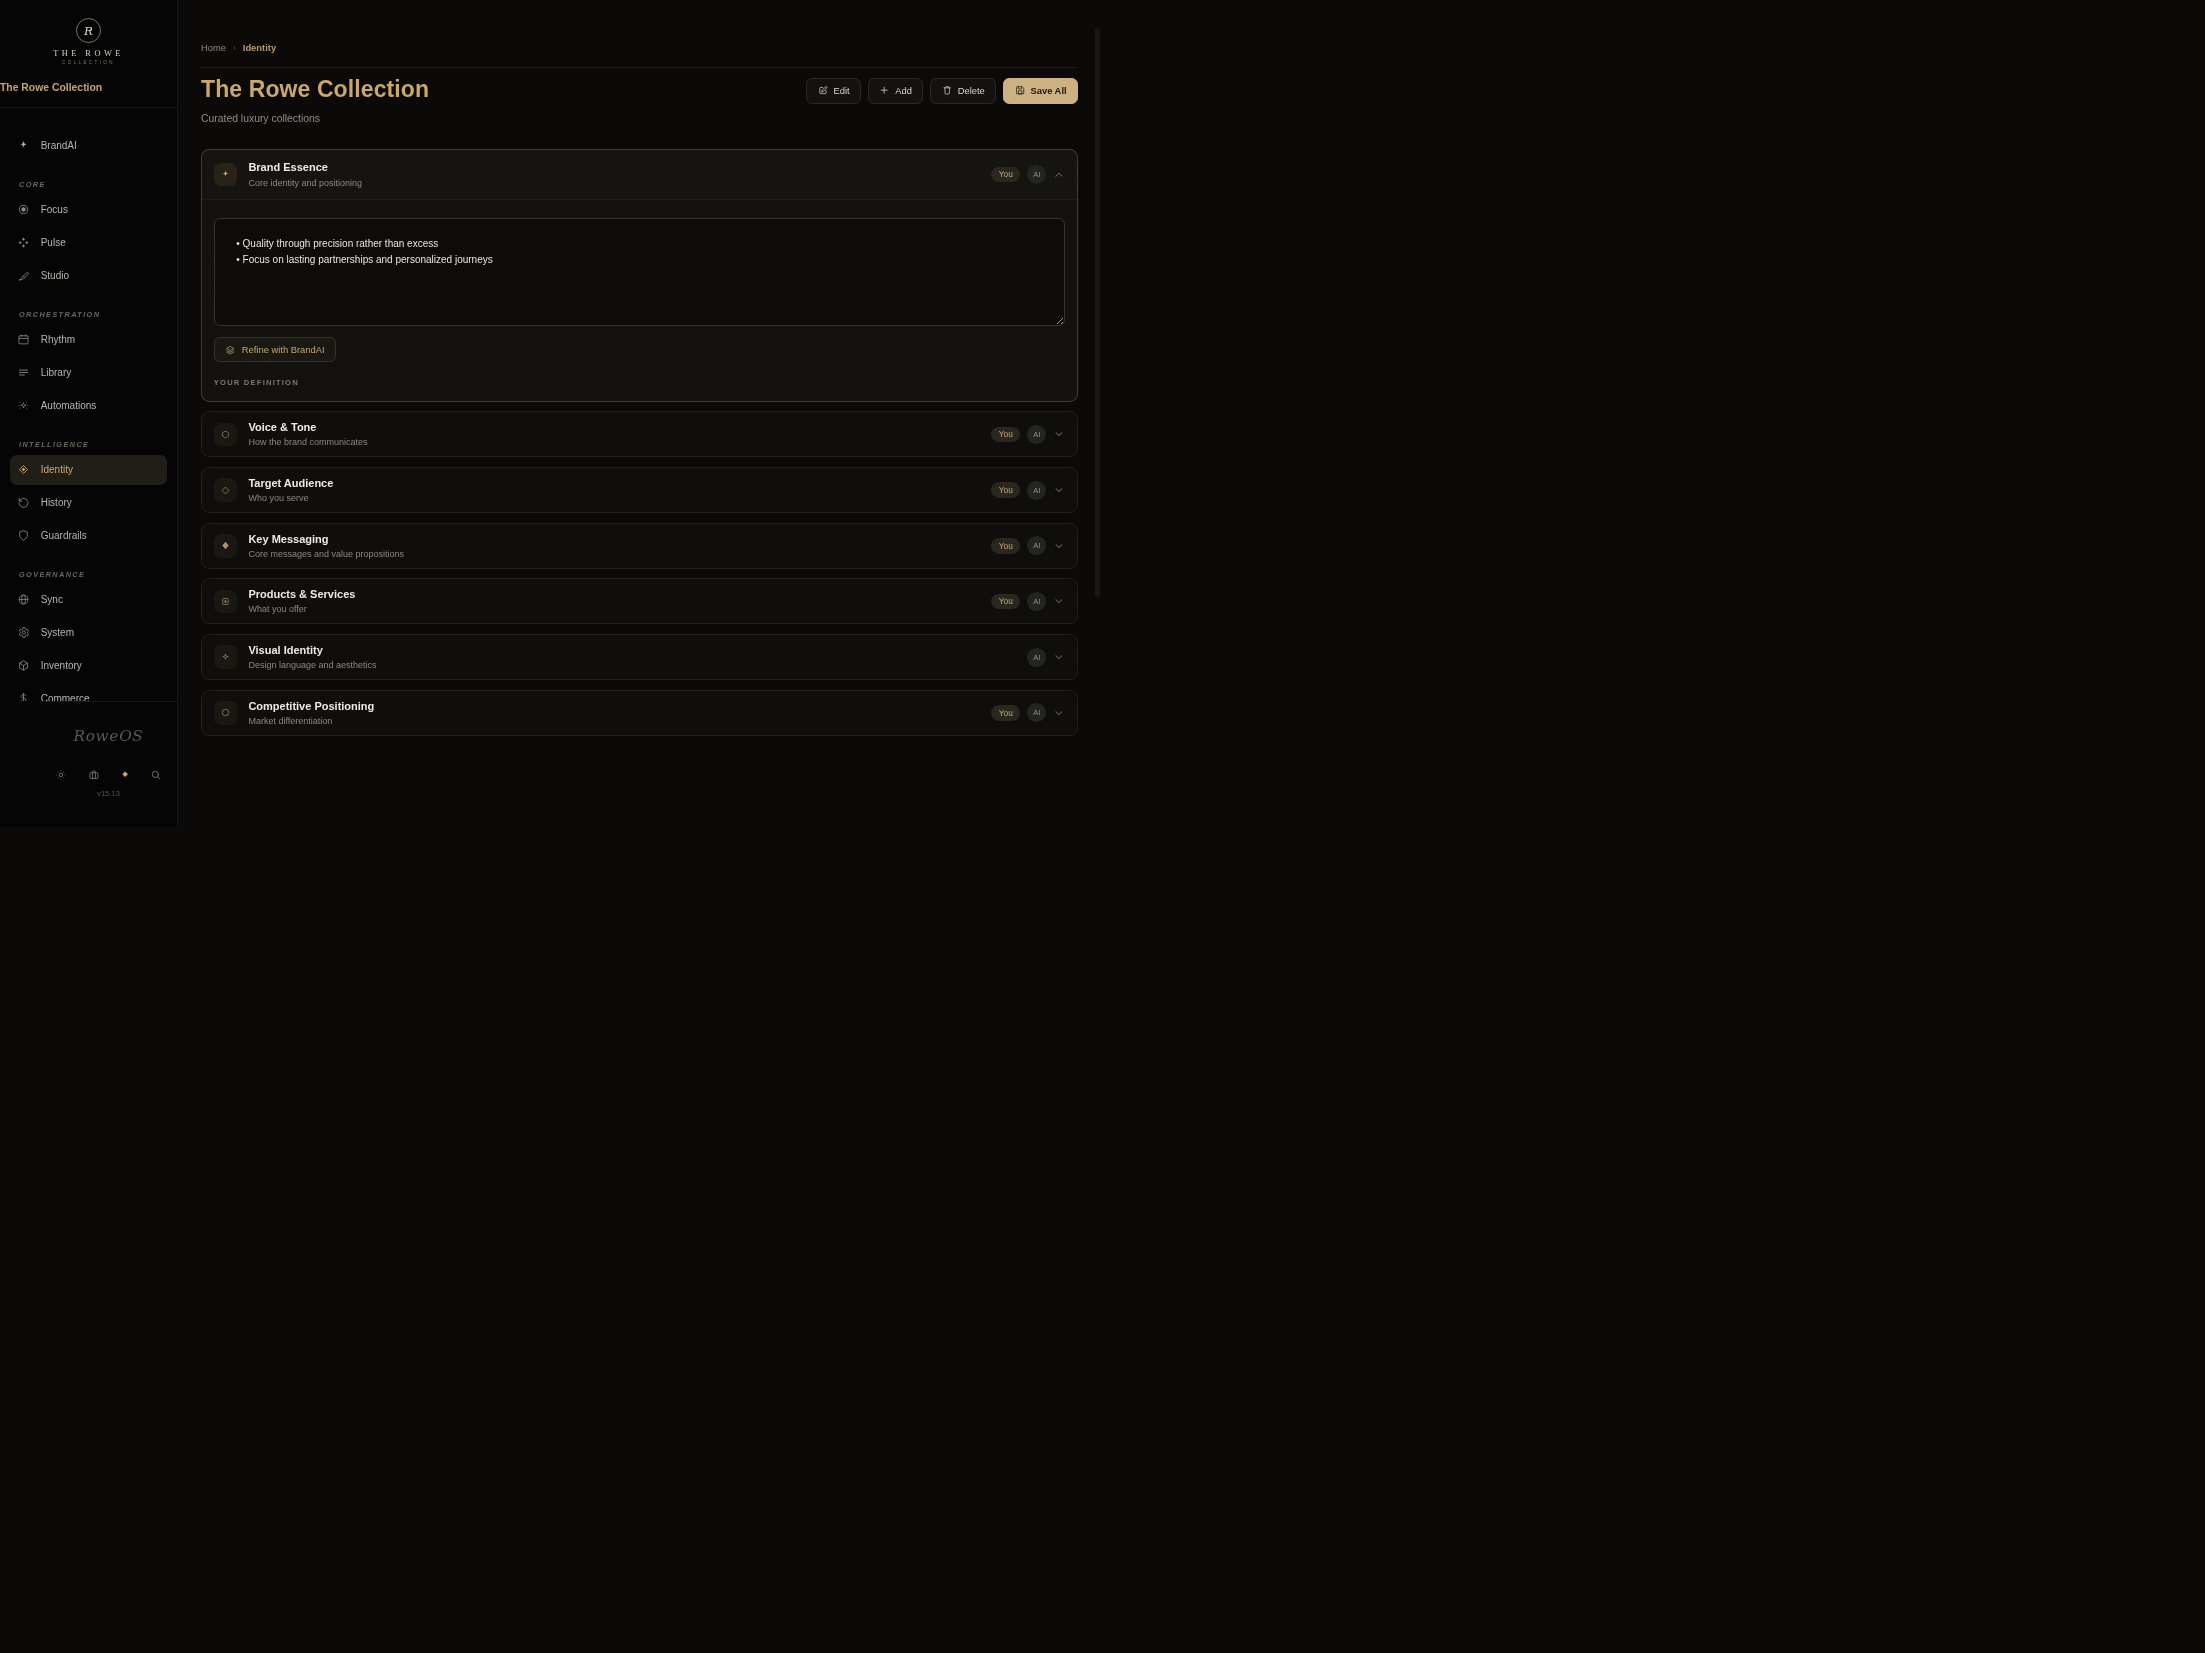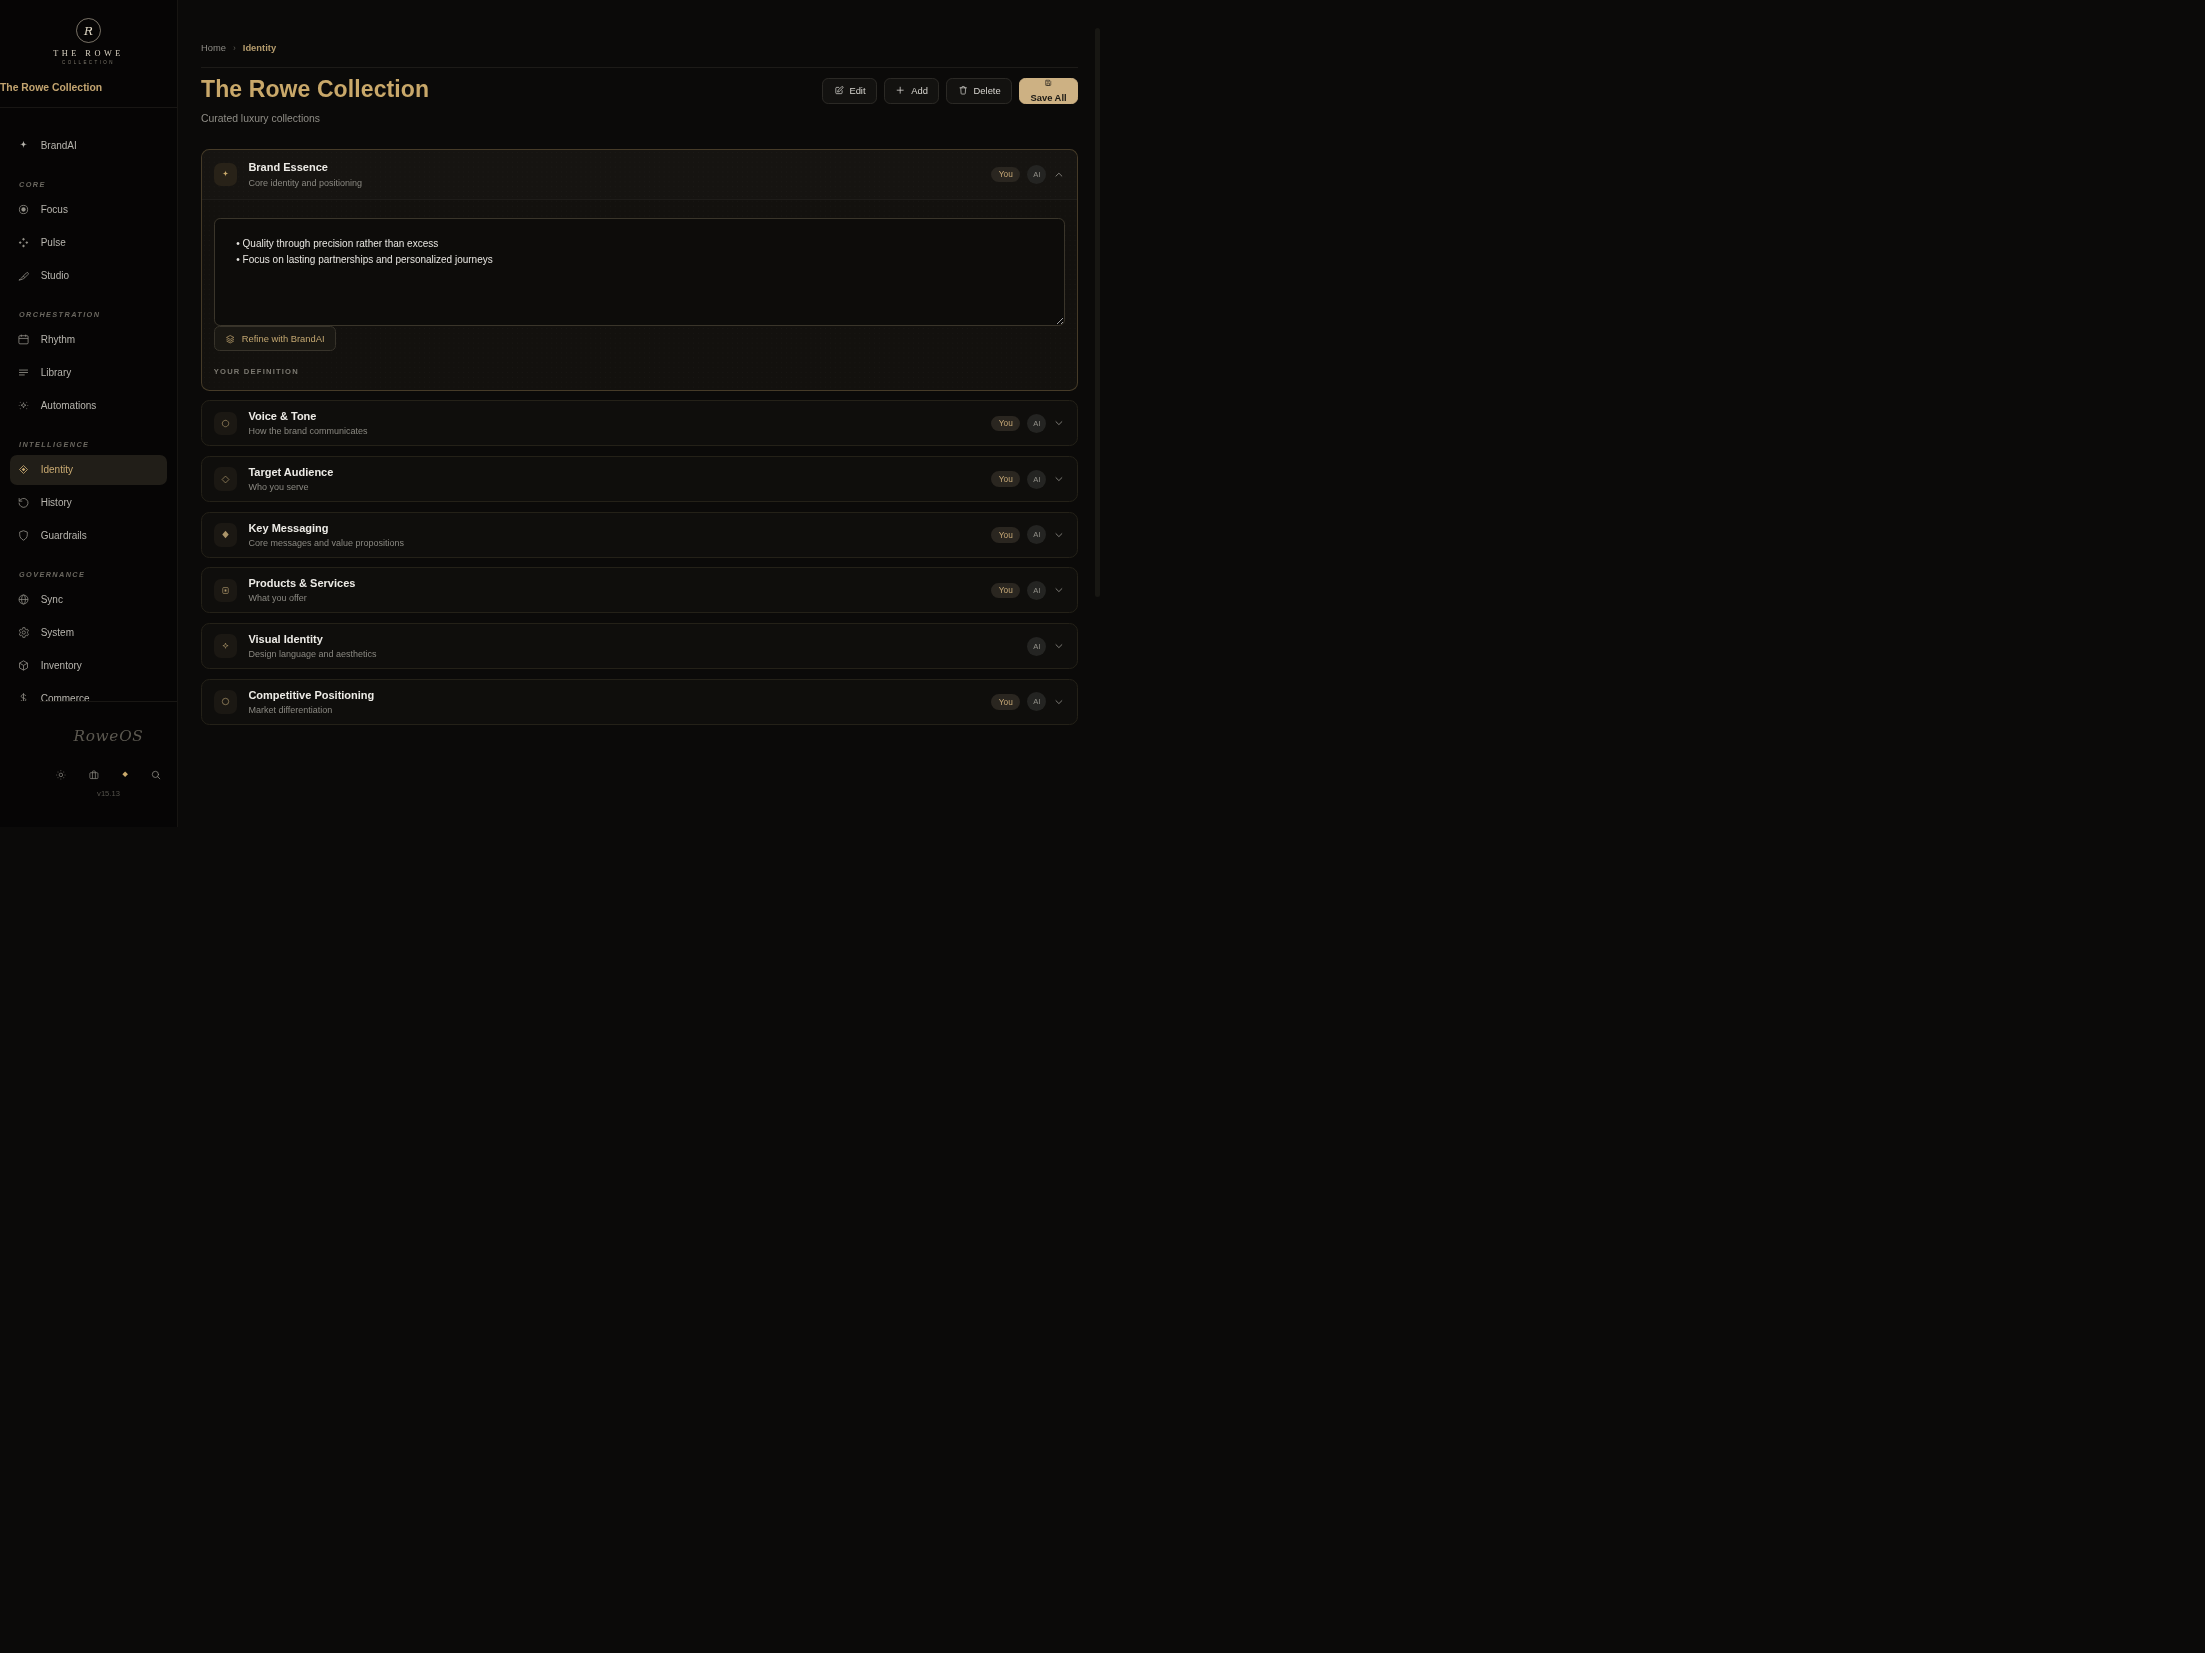--- a/index.html
+++ b/index.html
@@ -44,21 +44,21 @@
   .crumb-cur { color:#b59c6d; font-weight:600; }
   .top-divider { margin-top:14px; border-bottom:0.7px solid #1d1b18; }
   .page-head { margin-top:8.3px; display:flex; align-items:center; justify-content:space-between; }
   .page-title { font-size:23px; font-weight:700; color:#c9a86a; letter-spacing:0.1px; }
   .page-sub { margin-top:9.7px; font-size:10.4px; color:#8f8d86; }
   .actions { display:flex; gap:7px;justify-content:flex-end; }
   .btn { height:26px; display:inline-flex; align-items:center; gap:5.5px; padding:0 10.4px;
     border-radius:6.2px; background:#131210; border:0.7px solid #2b2925; color:#d8d6d0;
     font-size:9.4px; cursor:pointer; font-family:inherit; }
   .btn svg { width:10.4px; height:10.4px; }
-  .btn.primary { background:#cdb183; border-color:#cdb183; color:#1b1914; font-weight:700;flex-direction:column; }
+  .btn.primary { background:#cdb183; border-color:#cdb183; color:#1b1914; font-weight:700; }
 
   
   .cards { margin-top:25px; display:flex; flex-direction:column; gap:9.7px; }
   .card { background:#0f0e0c; border:0.7px solid #242118; border-radius:8.3px; }
   .card-row { height:44px; display:flex; align-items:center; gap:11px; padding:0 11.8px; cursor:pointer; }
   .card-icon { width:23.6px; height:23.6px; border-radius:7px; background:#1b1813; flex:none;
     display:flex; align-items:center; justify-content:center; color:#ab9569; }
   .card-icon svg { width:11px; height:11px; }
   .card-titles { display:flex; flex-direction:column; gap:4.2px; }
   .card-title { font-size:11px; font-weight:700; color:#edebe6; }
@@ -83,21 +83,21 @@
   .ai-row { display:flex; align-items:center; }
   .ai-pill { display:inline-flex; align-items:center; gap:5.5px; background:#231f18;
     border-radius:4.2px; padding:4.2px 8.3px; color:#c1a26a; font-size:7.6px; font-weight:700;
     letter-spacing:1px; cursor:pointer; }
   .ai-pill svg { width:7.6px; height:7.6px; }
   .ai-hint { margin-left:8.3px; font-size:8.7px; color:#6e6c66; }
   textarea.box { display:block; width:100%; background:#0d0c0a; border:0.7px solid #3a352a;
     border-radius:6.2px; color:#e7e5e0; font-family:inherit; font-size:10px; line-height:1.55;
     resize:vertical; outline:none; }
   .ai-box { margin-top:8.3px; height:108px; padding:17.3px 11px 9.7px 21.5px; }
-  .refine-btn { display:inline-flex; align-items:flex-end; gap:6.2px;
+  .refine-btn { margin-top:11px; display:inline-flex; align-items:flex-end; gap:6.2px;
     background:#1a1813; border:0.7px solid #37332a; border-radius:5.5px; padding:6.2px 10.4px;
     color:#c3a771; font-size:9.4px; font-family:inherit; cursor:pointer; }
   .refine-btn svg { width:10.4px; height:10.4px; }
   .def-label { margin-top:15.3px; font-size:7.6px; font-weight:700; letter-spacing:1.2px; color:#7b7870; }
   .def-box { margin-top:7px; height:51px; padding:9.7px; border-color:#32302a; border-radius:7px; resize:none; }
 
   
   .scroll-thumb { position:absolute; right:2.8px; top:28px; width:4.9px; height:569px;
     background:#181713; border-radius:2.8px; }
   svg { display:block; }

